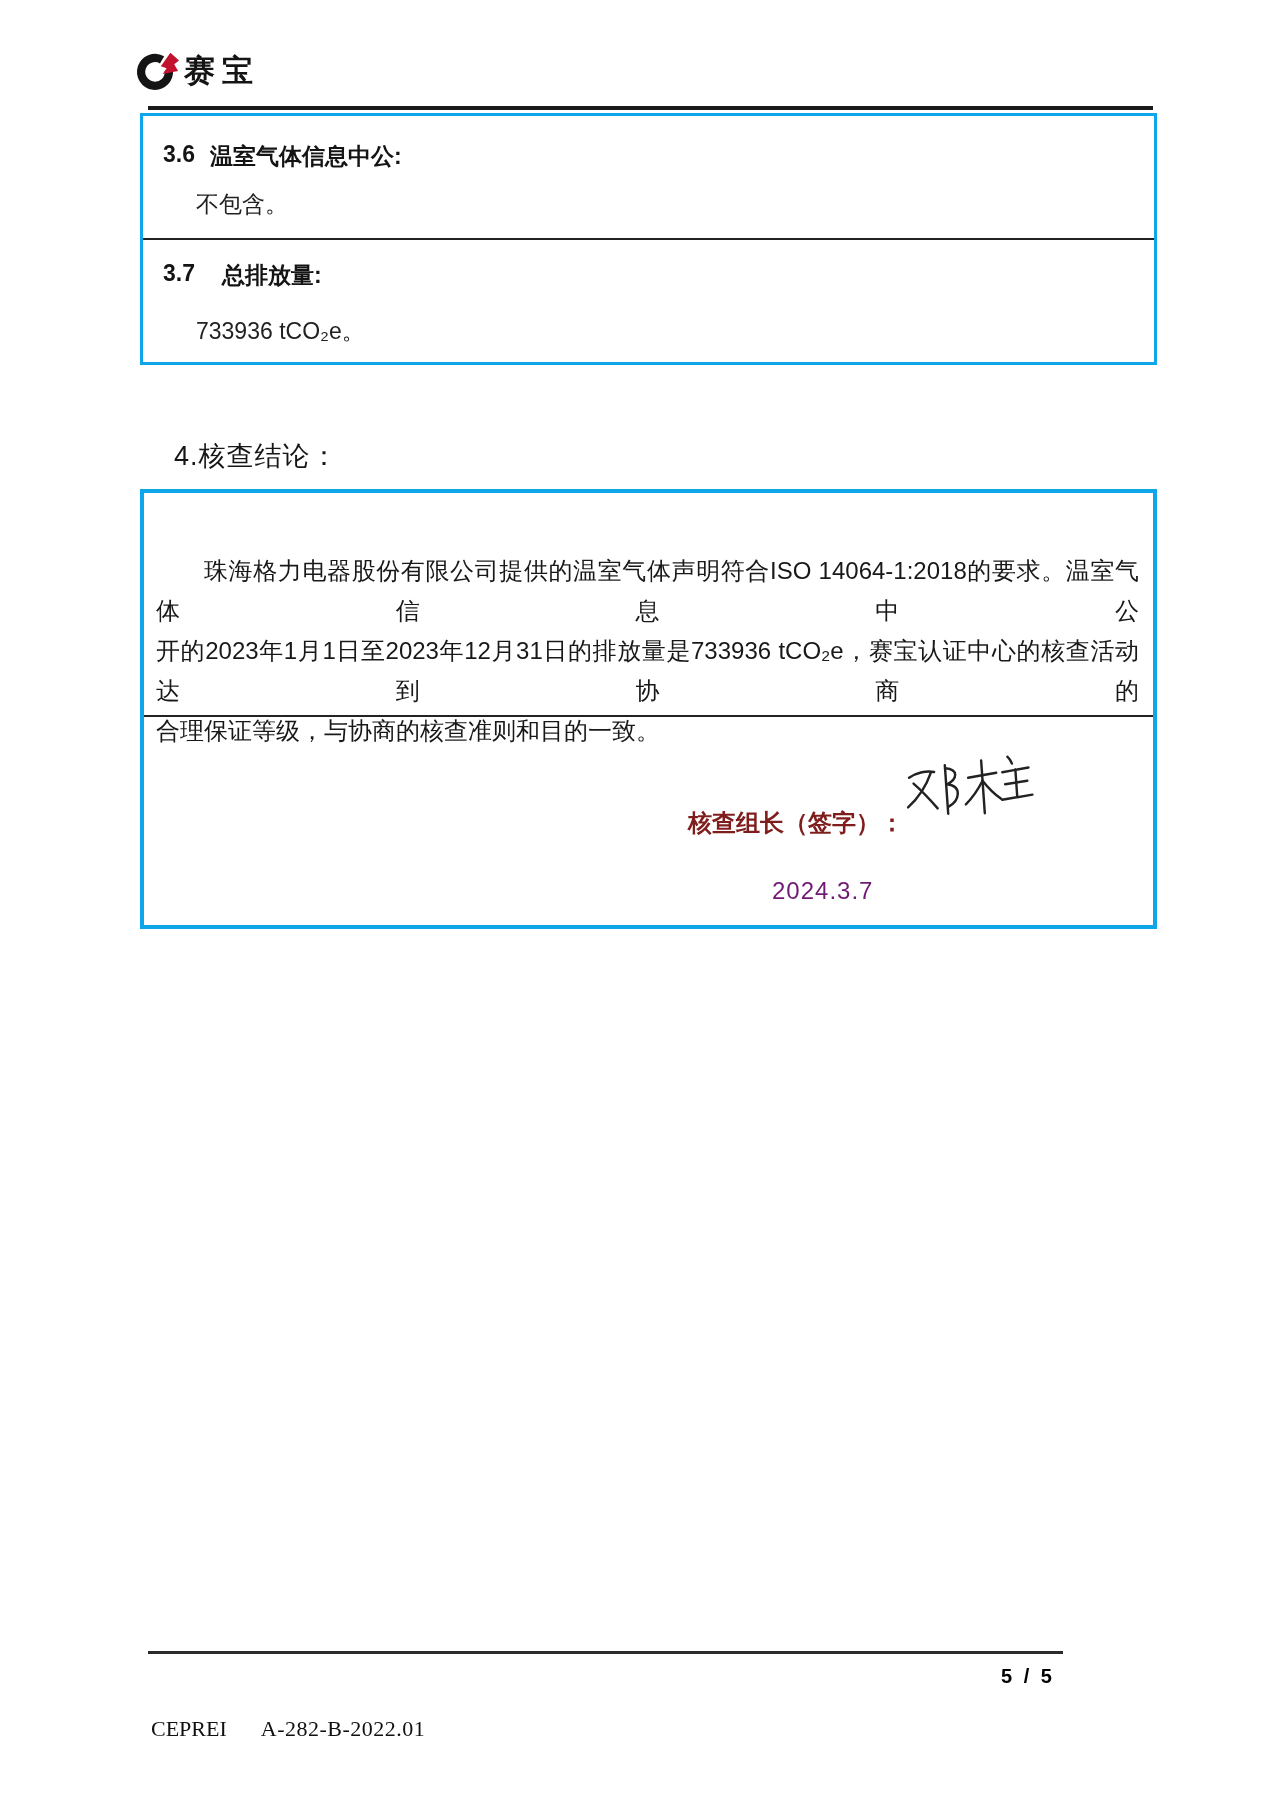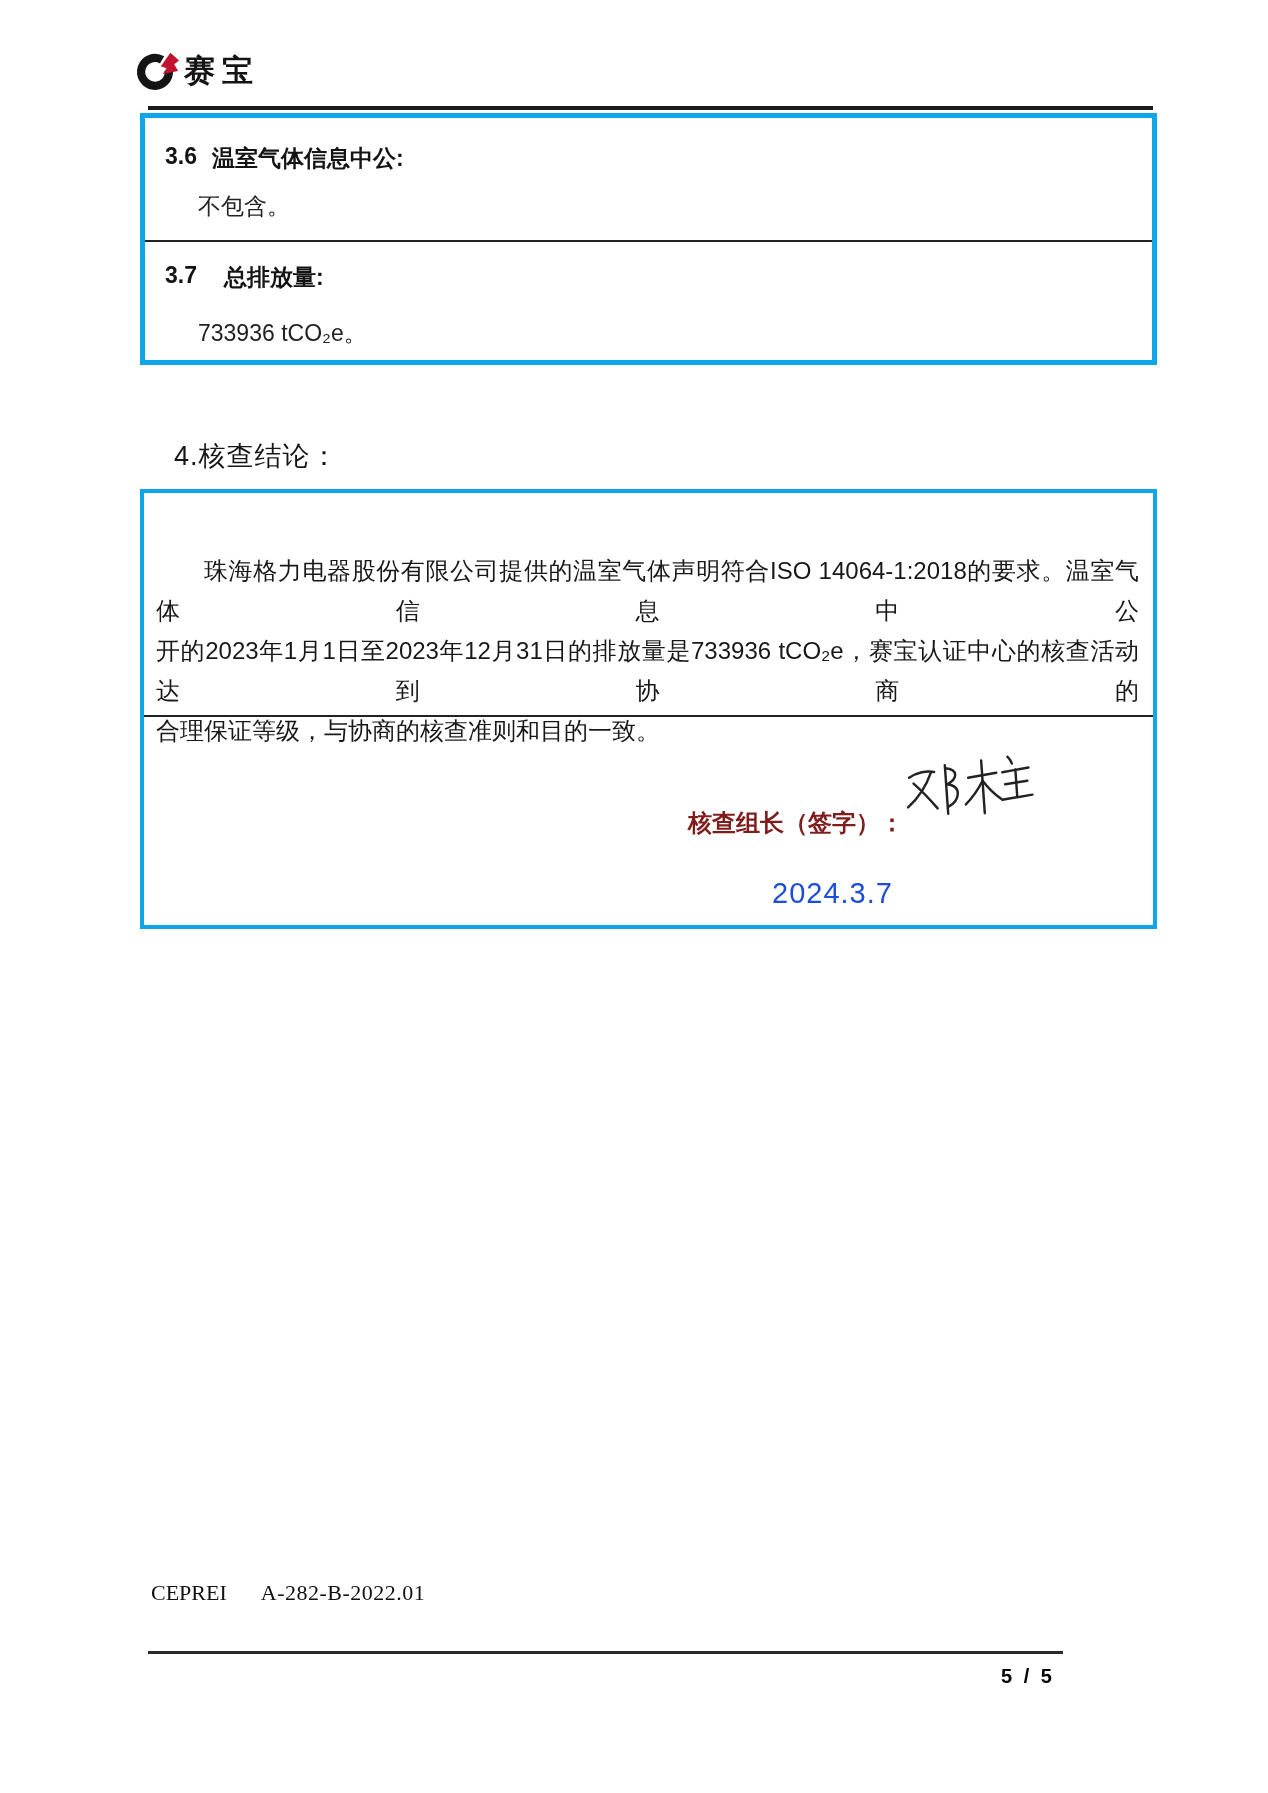--- a/index.html
+++ b/index.html
@@ -24,21 +24,21 @@
     font-family: "DejaVu Sans", sans-serif;
   }
   .header-rule {
     position: absolute; left: 148px; top: 106px;
     width: 1005px; height: 4px; background: #1a1a1a;
   }
 
   
   .box {
     position: absolute; left: 140px; background: #fff;
-    border: 5px solid #0ea5e9;
+    border: 3px solid #0ea5e9;
   }
   .box1 { top: 113px; width: 1017px; height: 252px; }
   .box2 { top: 489px; width: 1017px; height: 440px; border-width: 4px; }
 
   .sec-heading {
     position: absolute; left: 20px;
     font-weight: 700; font-size: 23px; color: #141414;
     display: flex; gap: 15px; white-space: nowrap;
   }
   .h36 { top: 25px; }
@@ -66,29 +66,29 @@
   .box2-divider { position: absolute; left: 0; right: 0; top: 222px; height: 2px; background: #222; }
 
   .sig-label {
     position: absolute; left: 544px; top: 314px;
     font-size: 24px; font-weight: 700; color: #7f1d1d; white-space: nowrap;
   }
   .signature {
     position: absolute; left: 758px; top: 262px;
     width: 132px; height: 72px; transform: rotate(-4deg);
   }
-  .sig-date { position: absolute; left: 628px; top: 384px; font-size: 29px; color: #1d4ed8; letter-spacing: 1px; }
+  .sig-date { position: absolute; left: 628px; top: 384px; font-size: 24px; color: #701a75; letter-spacing: 1px; }
 
   
   .footer-rule {
     position: absolute; left: 148px; top: 1651px;
     width: 915px; height: 3px; background: #2b2b2b;
   }
   .footer-text {
-    position: absolute; left: 151px; top: 1580px;
+    position: absolute; left: 151px; top: 1716px;
     font-family: "Liberation Serif", serif; font-size: 22px; color: #101010;
     display: flex;
   }
   .footer-code { margin-left: 34px; letter-spacing: 0.5px; }
   .page-num {
     position: absolute; left: 996px; top: 1665px; width: 64px;
     text-align: center; font-size: 20px; font-weight: 700;
     color: #000000; letter-spacing: 3px; white-space: nowrap;
   }
 </style>

